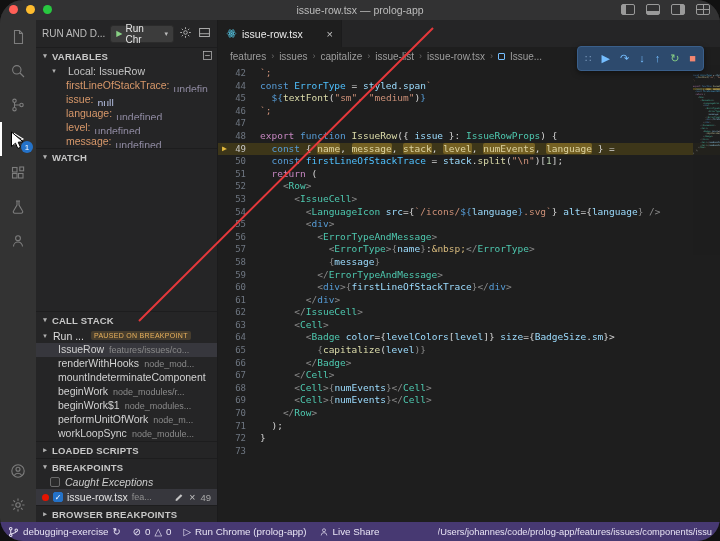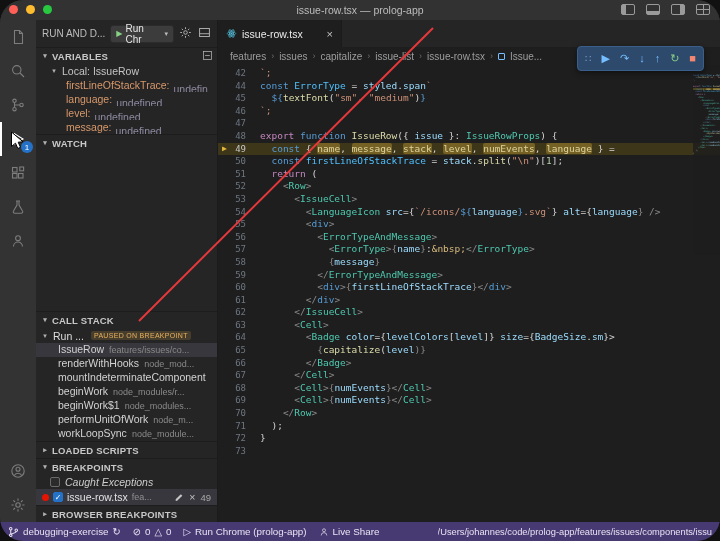--- a/index.html
+++ b/index.html
@@ -41,21 +41,21 @@
   .chev { color:#bbb; font-size:7px; }
   .sb-top svg { stroke:#b9b9b9; fill:none; stroke-width:1.1; }
   .sb-top-right { margin-left:auto; display:flex; gap:6px; }
 
   .pane-head { height:17px; display:flex; align-items:center; gap:2px; padding:0 4px; font-size:9.5px; font-weight:bold;
                color:#c8c8c8; border-top:1px solid #1d1d1e; flex:none; letter-spacing:.2px; }
   .pane-head .hicon { margin-left:auto; }
   .pane-head svg { stroke:#b0b0b0; fill:none; stroke-width:1; }
   .twisty { font-size:7px; color:#b0b0b0; width:10px; text-align:center; flex:none; }
 
-  .var-scope { height:14px; display:flex; align-items:center; padding-left:13px; gap:3px; color:#c4c4c4; flex:none; }
+  .var-scope { height:14px; display:flex; align-items:center; padding-left:13px; gap:9px; color:#c4c4c4; flex:none; }
   .var-row { height:14px; display:flex; align-items:center; padding-left:30px; white-space:nowrap; overflow:hidden; flex:none; }
   .var-name { color:#d8986a; margin-right:4px; }
   .var-val { color:#8e89a0;margin-top:8px; }
   .var-val.null { color:#b4bee0; }
 
   .watch-fill { flex:1; }
 
   .cs-session { height:15px; display:flex; align-items:center; padding-left:4px; gap:3px; flex:none; }
   .cs-session-name { color:#dedede; }
   .paused-badge { font-size:7px; letter-spacing:.3px; color:#e8b15c; background:rgba(230,170,80,.18);
@@ -238,20 +238,24 @@
         </span>
       </div>
       <div class="var-scope">
         <span class="twisty">▾</span>
         <span>Local: IssueRow</span>
       </div>
       <div id="var-list">
           <div class="var-row">
             <span class="var-name">firstLineOfStackTrace:</span>
             <span class="var-val">undefin</span>
+          </div>
+          <div class="var-row">
+            <span class="var-name">issue:</span>
+            <span class="var-val null">null</span>
           </div>
           <div class="var-row">
             <span class="var-name">language:</span>
             <span class="var-val">undefined</span>
           </div>
           <div class="var-row">
             <span class="var-name">level:</span>
             <span class="var-val">undefined</span>
           </div>
           <div class="var-row">

